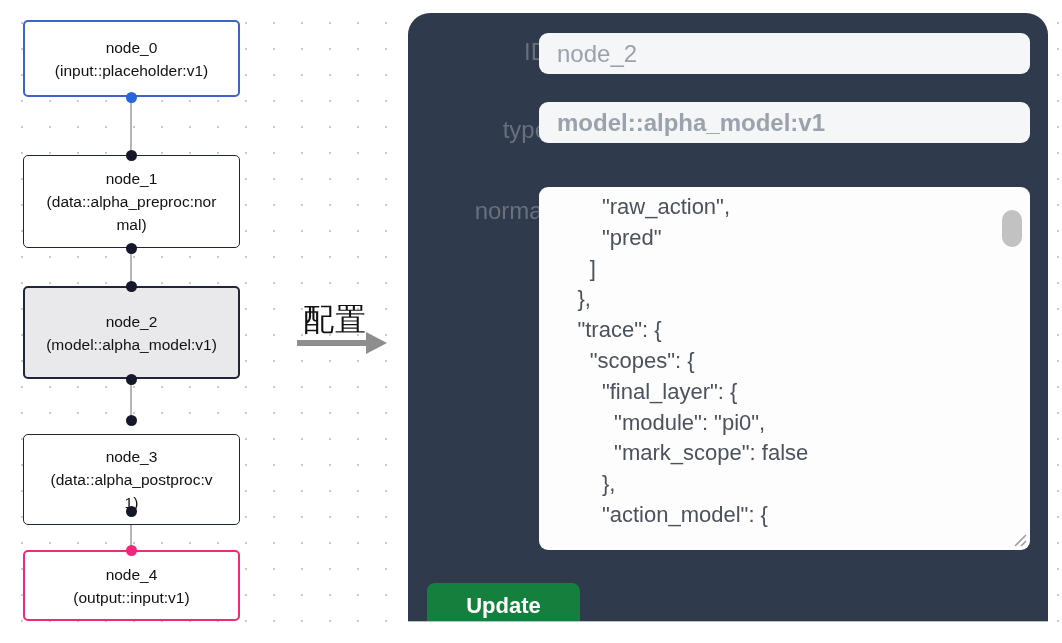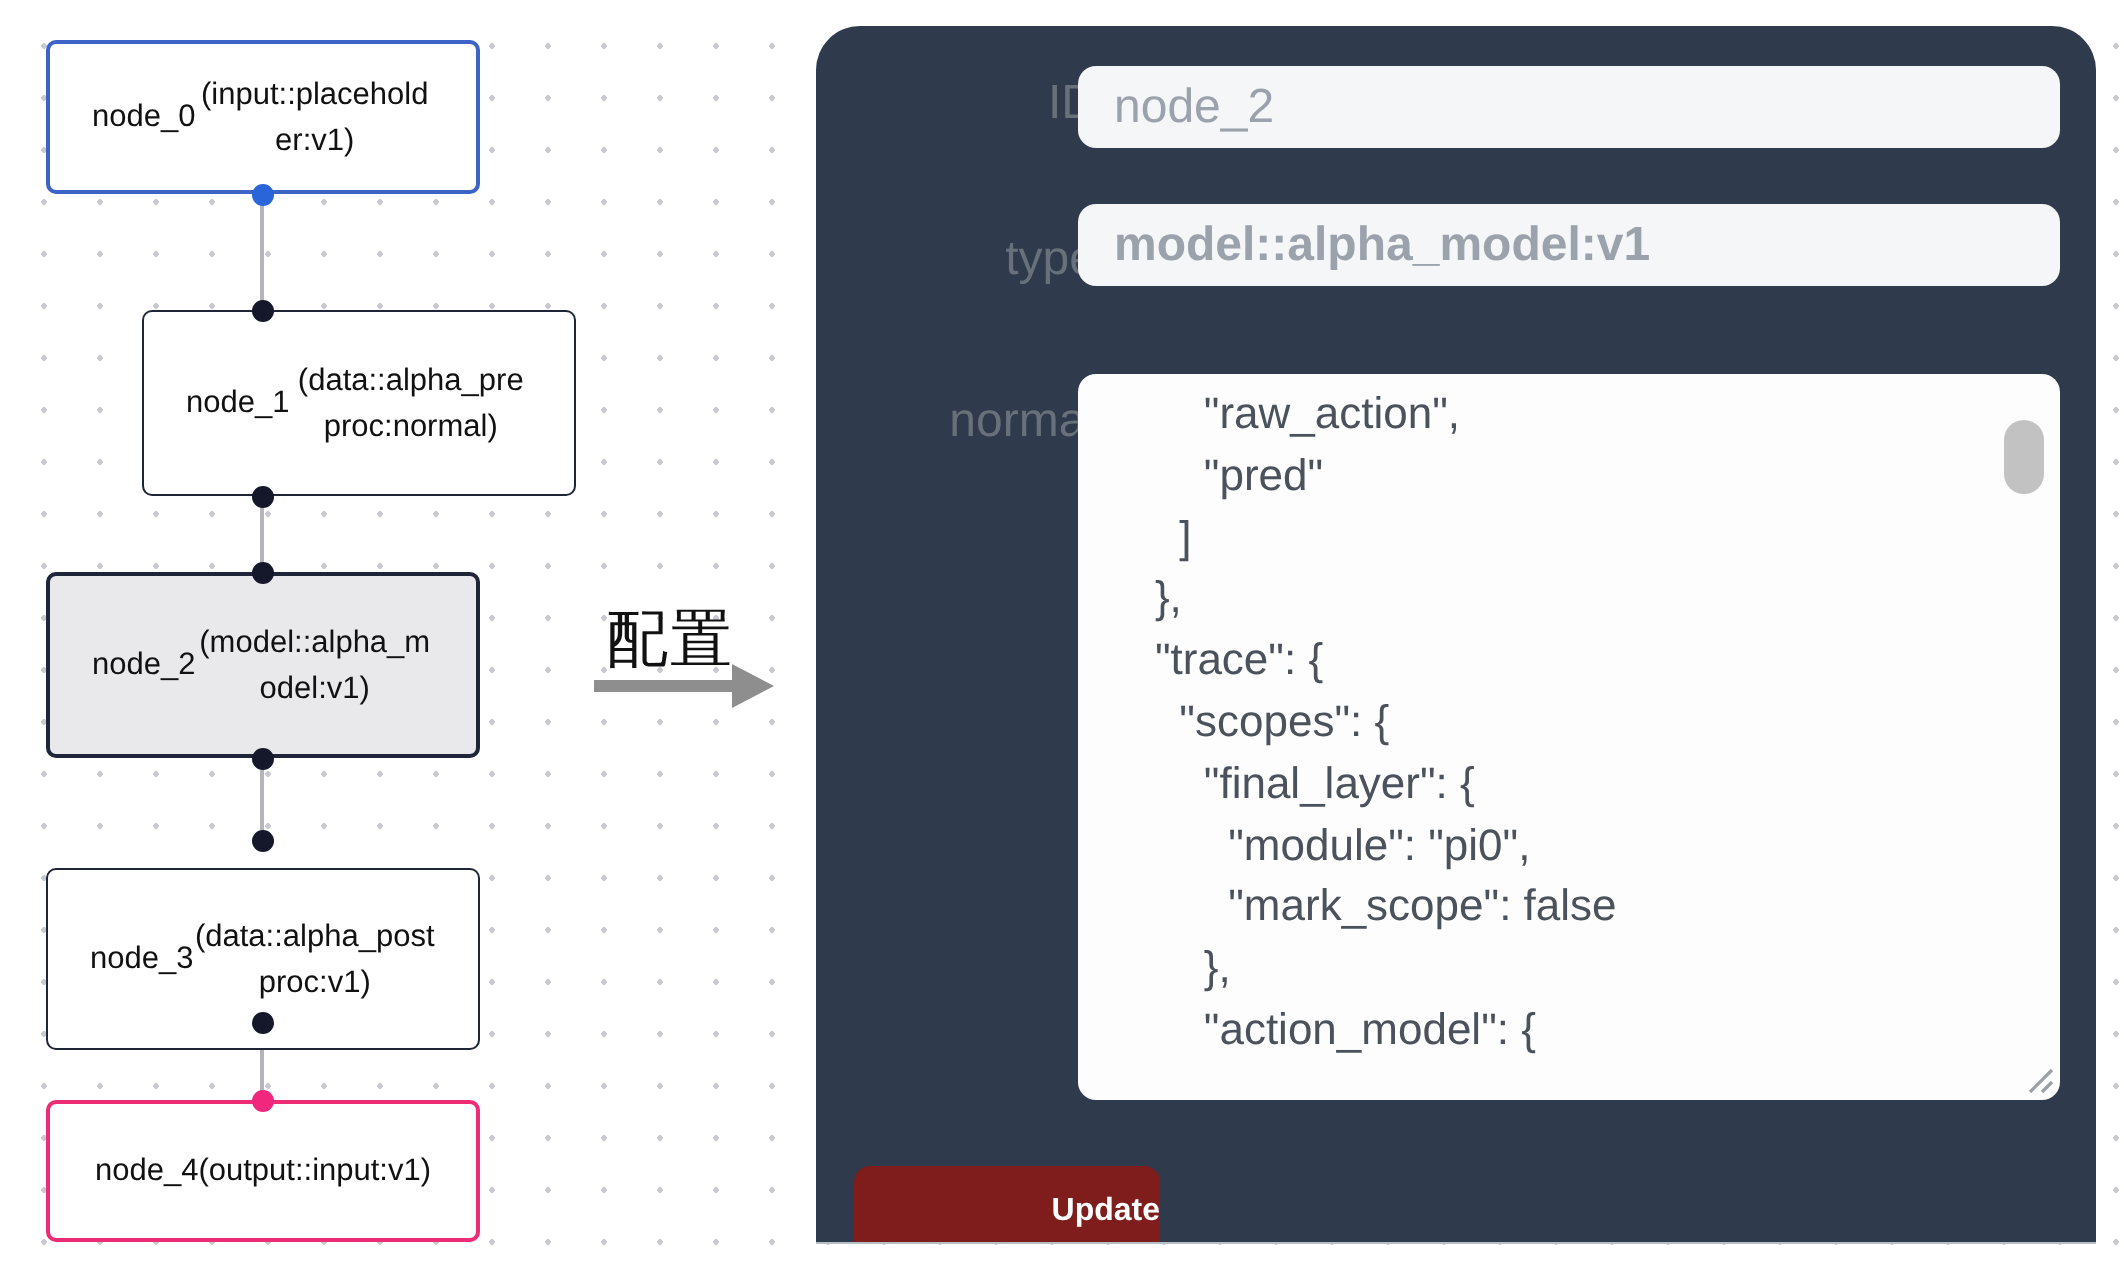--- a/index.html
+++ b/index.html
@@ -19,34 +19,34 @@
 
   
   .node {
     position: absolute;
     left: 23px;
     width: 217px;
     background: #ffffff;
     border: 1.5px solid #1f2637;
     border-radius: 5px;
     display: flex;
-    flex-direction: row;
+    flex-direction: column;
     align-items: center;
     justify-content: center;
     text-align: center;
     padding: 6px 21px;
     font-size: 15.5px;
     line-height: 23px;
     color: #111111;
     word-break: break-all;
     z-index: 2;
   }
   .node .node-title { white-space: nowrap; }
   .n0 { top: 20px;  height: 77px; border: 2px solid #3b63c8; }
-  .n1 { top: 155px; height: 93px; margin-left: 48px; }
+  .n1 { top: 155px; height: 93px; }
   .n2 { top: 286px; height: 93px; border: 2.5px solid #20263a; background: #e9e9eb; }
   .n3 { top: 420px; height: 91px; margin-top: 14px; }
   .n4 { top: 550px; height: 71px; border: 2px solid #ee2b75; }
 
   
   .edge {
     position: absolute;
     left: 130px;
     width: 2px;
     background: #b4b4ba;
@@ -187,28 +187,28 @@
     width: 16px;
     height: 16px;
   }
 
   .update-btn {
     position: absolute;
     left: 19px;
     top: 570px;
     width: 153px;
     height: 46px;
-    background: #7f1d1d;
+    background: #15803d;
     color: #ffffff;
     border: none;
     border-radius: 8px;
     font-family: "Liberation Sans", "DejaVu Sans", sans-serif;
-    font-size: 16px;
+    font-size: 22px;
     font-weight: 600;
-    text-align: right;
+    text-align: center;
     cursor: pointer;
   }
 </style>
 </head>
 <body>
 
 <div class="page">
 
   <div class="edge e0"></div>
   <div class="edge e1"></div>

